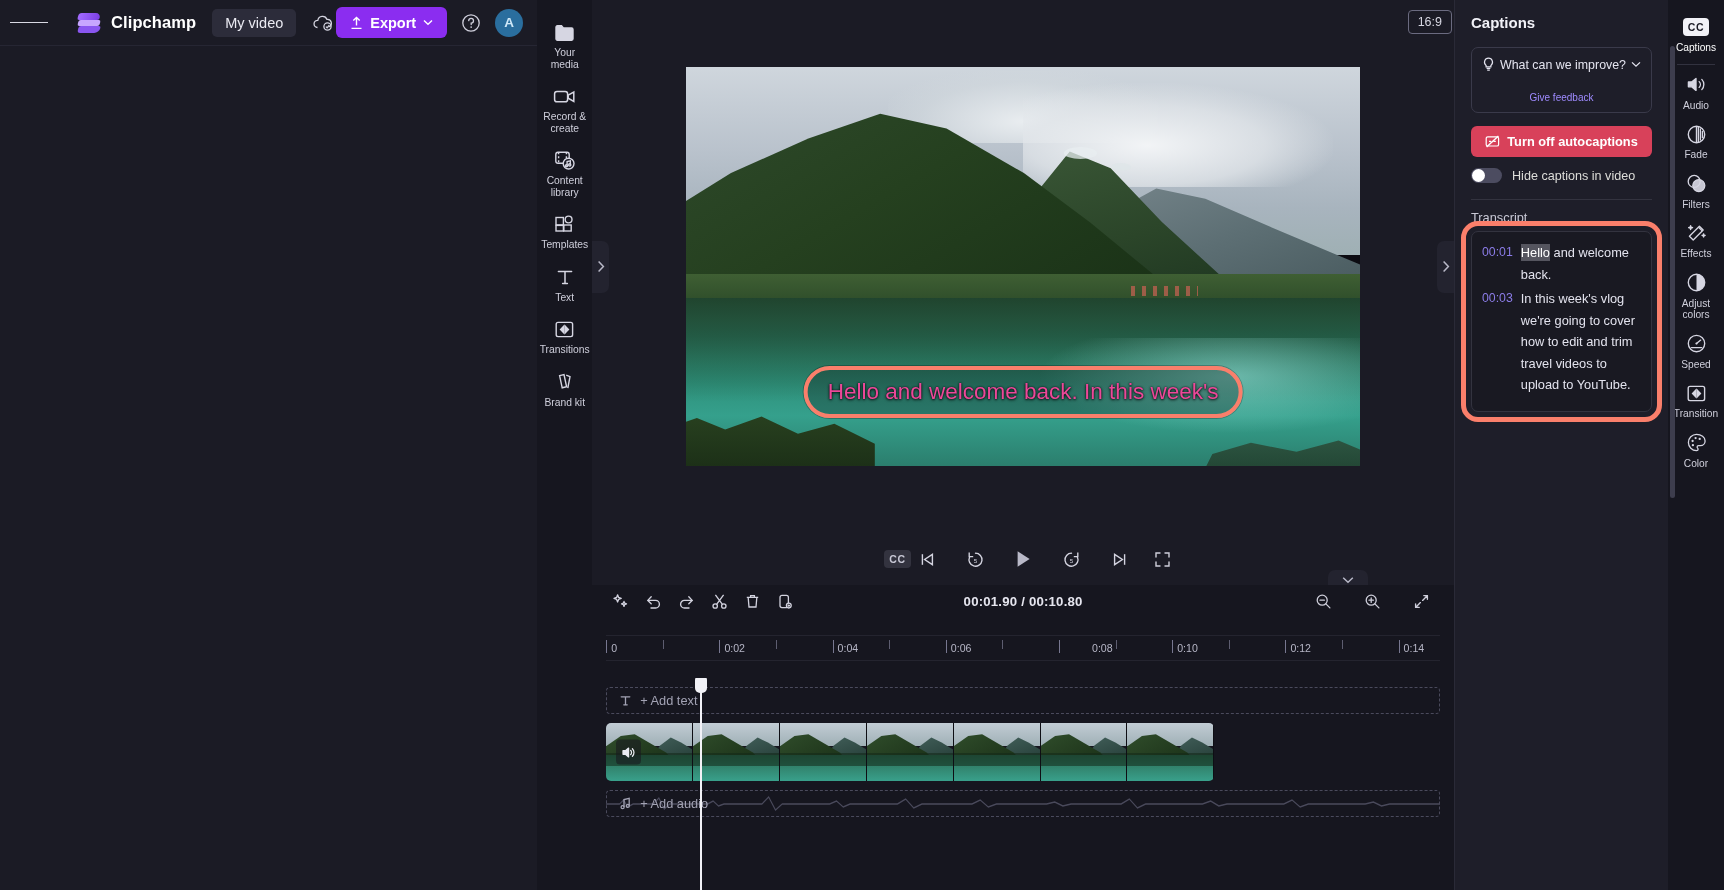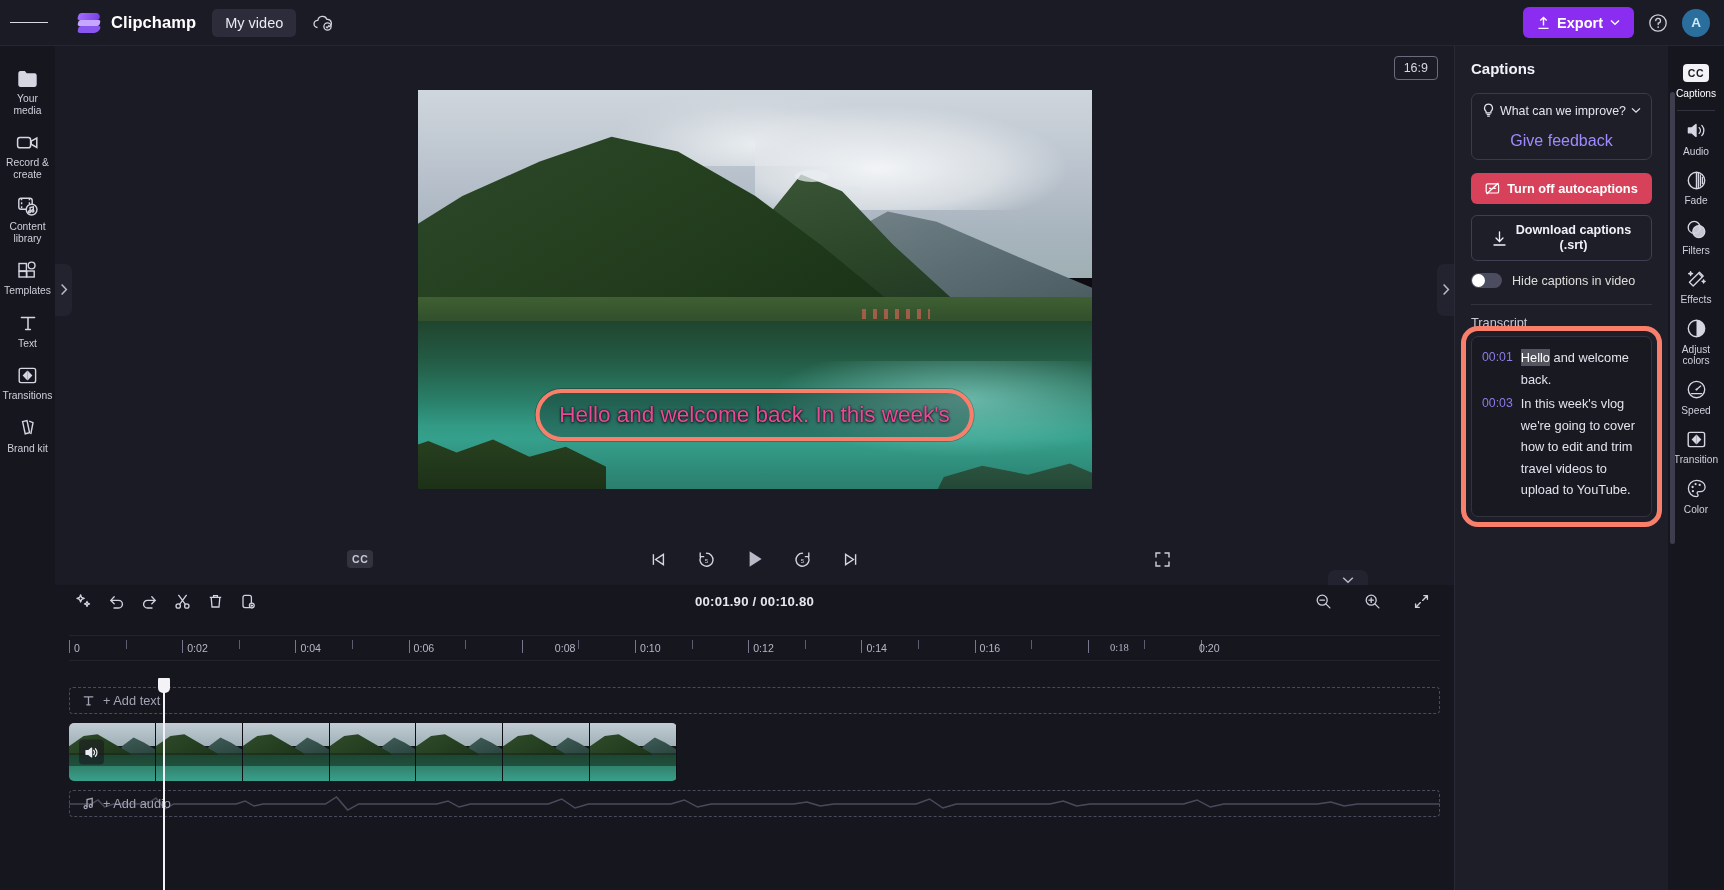--- a/index.html
+++ b/index.html
@@ -3,21 +3,21 @@
 <meta charset="utf-8">
 <style>
   * { box-sizing: border-box; margin: 0; padding: 0; }
   html, body {
     width: 1724px; height: 890px;
     background: #1b1b25;
     font-family: "Liberation Sans", sans-serif;
     overflow: hidden;
     color: #e9e9f0;
   }
-  .app { position: relative; width: 1724px; height: 890px; display: flex; flex-direction: column; }
+  .app { position: relative; width: 1724px; height: 890px; display: flex; flex-direction: row; }
 
   
   .topbar {
     height: 46px; min-height: 46px;
     background: #1b1b25;
     display: flex; align-items: center;
     padding: 0 14px 0 10px;
     border-bottom: 1px solid #262633;
     position: relative; z-index: 30;
   }
@@ -62,21 +62,21 @@
     width:55px; padding:7px 2px 6px; display:flex; flex-direction:column;
     align-items:center; gap:4px; cursor:pointer;
   }
   .rail-item .ico { height:22px; display:flex; align-items:center; justify-content:center; }
   .rail-item .lbl { font-size:10.3px; line-height:11.5px; color:#cfcfdb; text-align:center; }
 
   
   .center { flex:1; display:flex; flex-direction:column; min-width:0; background:#1b1b25; position:relative; }
   .stage { flex:1; position:relative; display:flex; align-items:center; justify-content:center; min-height:0; }
   .ratio-badge {
-    position:absolute; top:10px; right:16px;
+    position:absolute; top:10px; right:2px;
     border:1px solid #6b6b80; border-radius:4px;
     font-size:12.5px; color:#d7d7e2; padding:4px 9px; background:#1b1b25; cursor:pointer;
   }
   .video-wrap {
     position:relative; width:674px; height:399px; background:#0c0c12; overflow:hidden;
   }
   .scene { position:absolute; inset:0; }
   .sky { position:absolute; left:0; top:0; width:100%; height:47%;
          background:linear-gradient(180deg,#cfd6dd 0%,#b9c2cc 45%,#a8b4be 75%,#9fb0b4 100%); }
   .cloud-a { position:absolute; right:4%; top:4%; width:46%; height:26%;
@@ -212,21 +212,21 @@
     width:214px; min-width:214px; background:#1e1e29;
     border-left:1px solid #2a2a37; display:flex; flex-direction:column;
     padding:14px 16px 0 16px; position:relative;
   }
   .panel-title { font-size:15px; color:#f1f1f7; font-weight:600; margin-bottom:16px; }
   .feedback-card {
     border:1px solid #3a3a4a; border-radius:7px; padding:9px 8px 9px 8px;
     text-align:center; margin-bottom:13px;
   }
   .feedback-row { display:flex; align-items:center; justify-content:center; gap:5px; font-size:12.4px; color:#e4e4ef; }
-  .feedback-link { color:#9f8bff; font-size:16px; margin-top:14px; cursor:pointer; }
+  .feedback-link { color:#9f8bff; font-size:10px; margin-top:20px; cursor:pointer; }
   .danger-btn {
     width:100%; background:#d8415a; border:none; border-radius:6px;
     height:31px; color:#fff; font-size:12.8px; font-weight:700;
     display:flex; align-items:center; justify-content:center; gap:7px;
     cursor:pointer; margin-bottom:11px; font-family:"Liberation Sans", sans-serif;
   }
   .outline-btn {
     width:100%; background:transparent; border:1px solid #3f3f52; border-radius:6px;
     min-height:46px; color:#f0f0f7; font-size:12.6px; font-weight:700;
     display:flex; align-items:center; justify-content:center; gap:9px;
@@ -723,28 +723,20 @@
 
       <button class="danger-btn">
         <svg width="15" height="13" viewBox="0 0 15 13" fill="none" stroke="#fff" stroke-width="1.2">
           <rect x="1.2" y="1.8" width="12.4" height="9.2" rx="1.6"></rect>
           <path d="M4 6.4h2.2M8.4 6.4h2.4"></path>
           <path d="M1.6 12L13.4 1" stroke-width="1.4"></path>
         </svg>
         <span>Turn off autocaptions</span>
       </button>
 
-      <button class="outline-btn">
-        <svg width="15" height="17" viewBox="0 0 15 17" fill="none" stroke="#f0f0f7" stroke-width="1.3" stroke-linecap="round">
-          <path d="M7.5 1.8v9.4M4 8l3.5 3.5L11 8M2 15h11"></path>
-        </svg>
-        <span style="text-align:center;">
-          <span>Download captions</span><br><span>(.srt)</span>
-        </span>
-      </button>
 
       <div class="toggle-row">
         <div class="toggle">
             <div class="knob"></div>
           </div>
         <div class="toggle-lbl">Hide captions in video</div>
       </div>
 
       <div class="divider"></div>
       <div class="transcript-lbl">Transcript</div>

